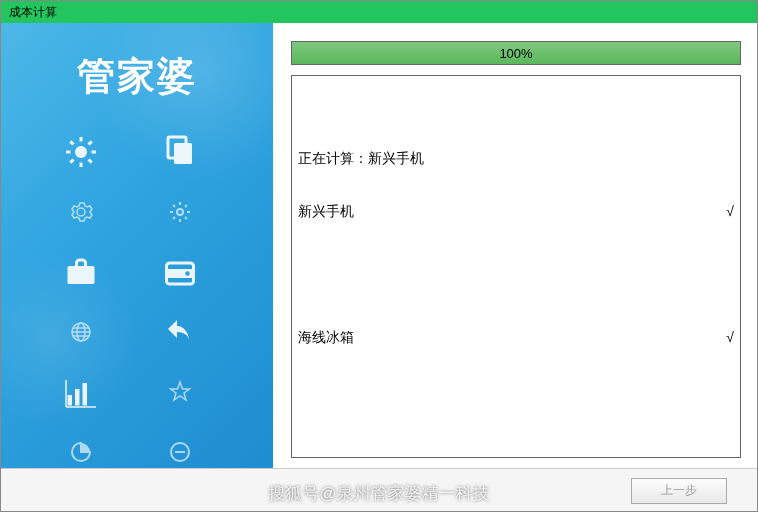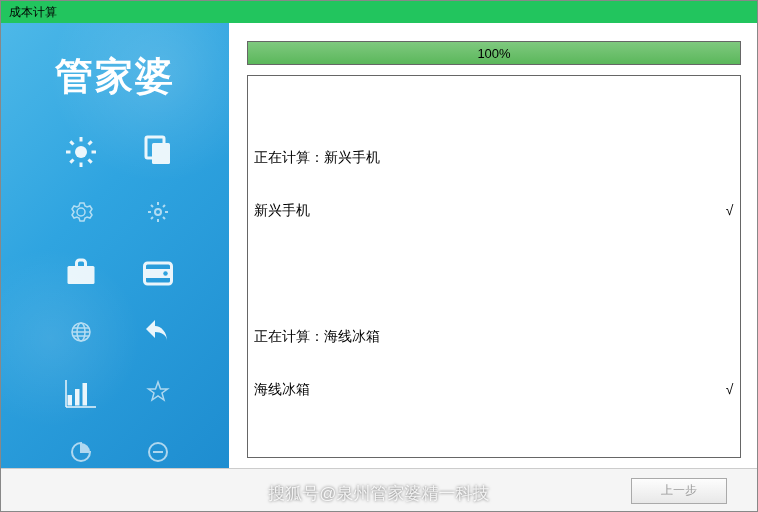--- a/index.html
+++ b/index.html
@@ -1,31 +1,31 @@
 <!DOCTYPE html>
 <html><head>
 <meta charset="utf-8">
 <style>
 * { margin: 0; padding: 0; box-sizing: border-box; }
 body { font-family: "Microsoft YaHei", SimSun, sans-serif; font-size: 12px; background: #fff; width: 758px; height: 512px; overflow: hidden; position: relative; border: 1px solid #888; }
 .title-bar { height: 22px; padding: 3px 8px; background: #22c55e; font-size: 12px; color: #000; }
 .content { display: flex; height: 445px; }
-.sidebar { width: 228px; height: 100%; background: linear-gradient(135deg, #4db8e8 0%, #2fa4e0 40%, #1e8dd0 100%); position: relative; overflow: hidden; }
+.sidebar { width: 272px; height: 100%; background: linear-gradient(135deg, #4db8e8 0%, #2fa4e0 40%, #1e8dd0 100%); position: relative; overflow: hidden; }
 .sidebar::before { content: ""; position: absolute; width: 220px; height: 220px; border-radius: 50%; background: radial-gradient(circle, rgba(255,255,255,0.15) 0%, rgba(255,255,255,0) 70%); top: -60px; right: -40px; }
 .sidebar::after { content: ""; position: absolute; width: 180px; height: 180px; border-radius: 50%; background: radial-gradient(circle, rgba(255,255,255,0.1) 0%, rgba(255,255,255,0) 70%); bottom: 40px; left: -40px; }
 .logo { color: #fff; font-size: 38px; font-weight: bold; text-align: center; padding: 28px 0 20px 0; letter-spacing: 2px; position: relative; z-index: 2; }
 .icon-grid { display: grid; grid-template-columns: 1fr 1fr; gap: 20px 30px; padding: 10px 45px 0 60px; position: relative; z-index: 2; }
 .icon-cell { width: 40px; height: 40px; display: flex; align-items: center; justify-content: center; opacity: 0.9; }
 .icon-cell svg { width: 36px; height: 36px; fill: #fff; }
 .icon-cell.small svg { width: 24px; height: 24px; opacity: 0.7; }
 .main { flex: 1; padding: 18px 16px 10px 18px; background: #fff; display: flex; flex-direction: column; }
 .progress-wrap { border: 1px solid #666; height: 24px; background: #e0e0e0; position: relative; margin-bottom: 10px; }
 .progress-fill { height: 100%; background: linear-gradient(#7fc97f, #5bb75b); width: 100%; }
 .progress-text { position: absolute; inset: 0; display: flex; align-items: center; justify-content: center; font-size: 13px; color: #000; }
-.log-box { flex: 1; border: 1px solid #666; background: #fff; padding: 4px 6px; font-family: Liberation Mono, monospace; font-size: 14px; line-height: 1.25; white-space: pre-wrap; overflow: auto; position: relative; }
+.log-box { flex: 1; border: 1px solid #666; background: #fff; padding: 4px 6px; font-family: Liberation Sans, sans-serif; font-size: 14px; line-height: 1.25; white-space: pre-wrap; overflow: auto; position: relative; }
 .log-line { display: flex; justify-content: space-between; }
 .log-line .txt { flex: 1; }
 .log-line .mark { width: 20px; text-align: right; font-style: italic; }
 .log-block { margin-bottom: 4px; }
 .footer { height: 44px; border-top: 1px solid #ccc; background: #f5f5f5; display: flex; align-items: center; justify-content: flex-end; gap: 20px; padding: 0 30px; }
 .btn { width: 96px; height: 26px; border: 1px solid #aaa; background: linear-gradient(#fdfdfd, #e8e8e8); font-size: 12px; cursor: pointer; }
 .btn.disabled { color: #999; cursor: default; }
 .watermark { position: absolute; bottom: 6px; left: 50%; transform: translateX(-50%); font-size: 17px; color: rgba(255,255,255,0.85); text-shadow: 0 0 3px rgba(0,0,0,0.6); pointer-events: none; z-index: 10; }
 </style>
 </head>
@@ -129,21 +129,20 @@
     <div class="progress-wrap">
       <div class="progress-fill"></div>
       <div class="progress-text">100%</div>
     </div>
     <div class="log-box">
       <div class="log-block">
         <div class="log-line"><span class="txt"><span>正在计算：</span><span>新兴手机</span></span></div>
         <div class="log-line"><span class="txt">新兴手机</span><span class="mark">√</span></div>
       </div>
       <div class="log-block">
-        <div class="log-line"><span class="txt"><span>正在计算：</span><span>海线冰箱</span></span></div>
         <div class="log-line"><span class="txt">海线冰箱</span><span class="mark">√</span></div>
       </div>
       
     </div>
   </div>
 </div>
 
 <div class="footer">
   <button class="btn disabled">上一步</button>
 </div>

